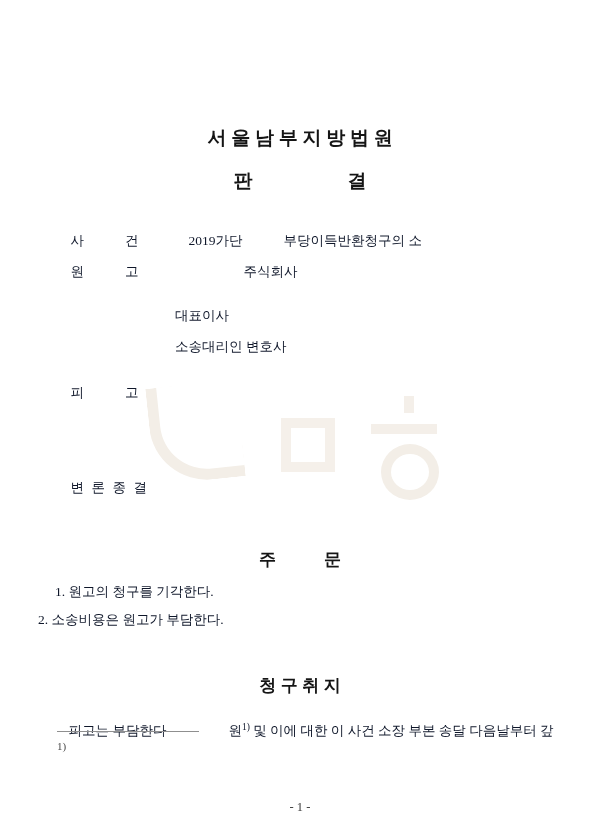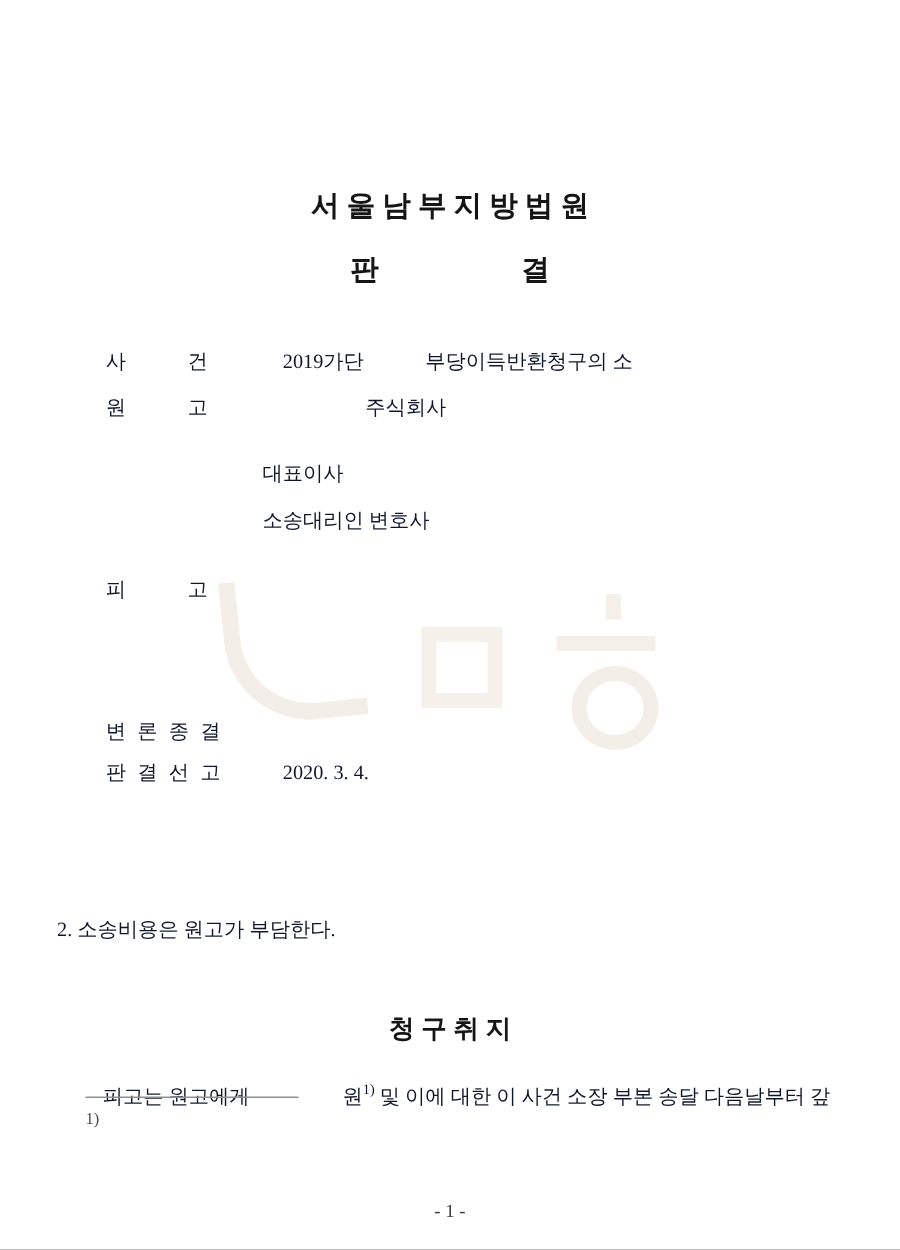--- a/index.html
+++ b/index.html
@@ -114,29 +114,28 @@
 
   <div class="abs row" style="top:369px">
     <span class="lbl lbl2">피고</span>
   </div>
 
 
   <div class="abs row" style="top:464px">
     <span class="lbl lbl4">변론종결</span>
   </div>
 
-  <div class="abs row" style="top:491px">
-    <span class="lbl lbl4">판결선고</span><span>2020. 3. 4.</span>
-  </div>
 
+  <div class="abs section-heading" style="top:550px"><span class="spread-order">주문</span></div>
+  <div class="abs row" style="top:584px; left:55px">1. 원고의 청구를 기각한다.</div>
   <div class="abs row" style="top:612px; left:38px">2. 소송비용은 원고가 부담한다.</div>
 
   <div class="abs section-heading" style="top:676px"><span class="spread-claim">청구취지</span></div>
   <div class="abs row" style="top:707px; left:55px">
-    <span>피고는 원고에게</span><span class="gap gap-claim"></span><span>원</span><sup class="fn-ref">1)</sup><span> 및 이에 대한 이 사건 소장 부본 송달 다음날부터 갚</span>
+    <span>피고는 부담한다</span><span class="gap gap-claim"></span><span>원</span><sup class="fn-ref">1)</sup><span> 및 이에 대한 이 사건 소장 부본 송달 다음날부터 갚</span>
   </div>
 
   <div class="footnote-rule"></div>
   <div class="abs footnote-marker">1)</div>
 
   <div class="abs page-number">- 1 -</div>
 
 </div>
 
 </body></html>

